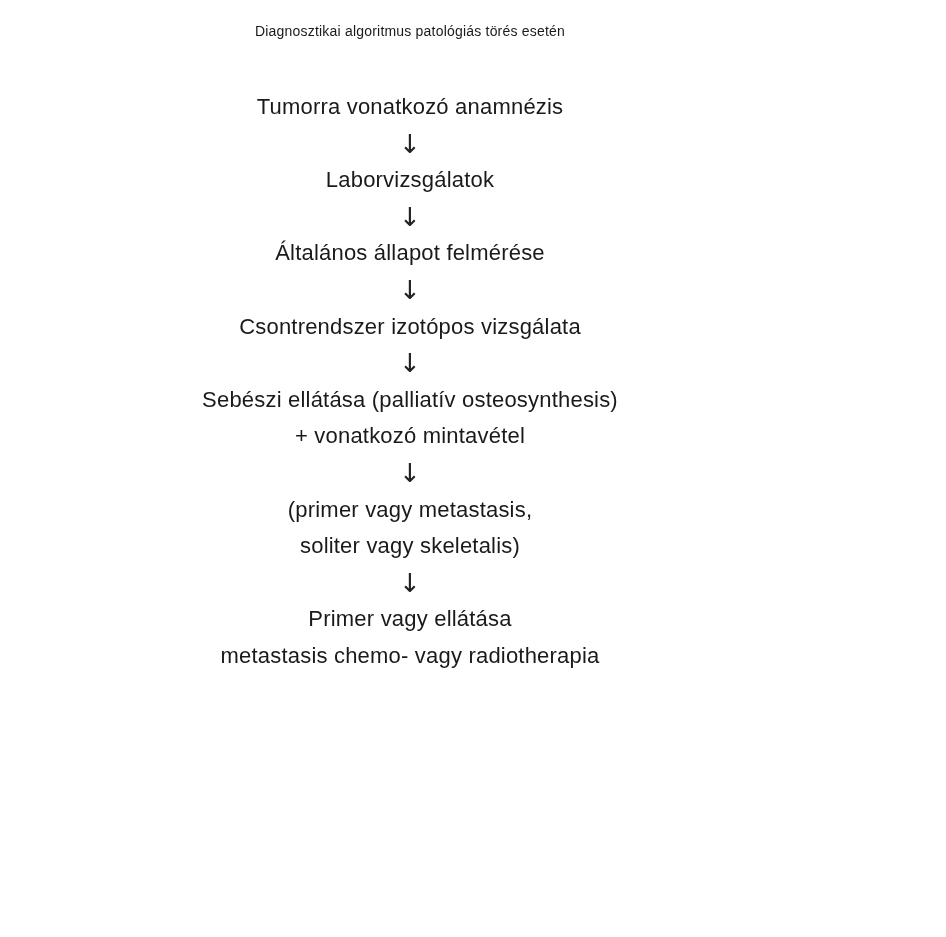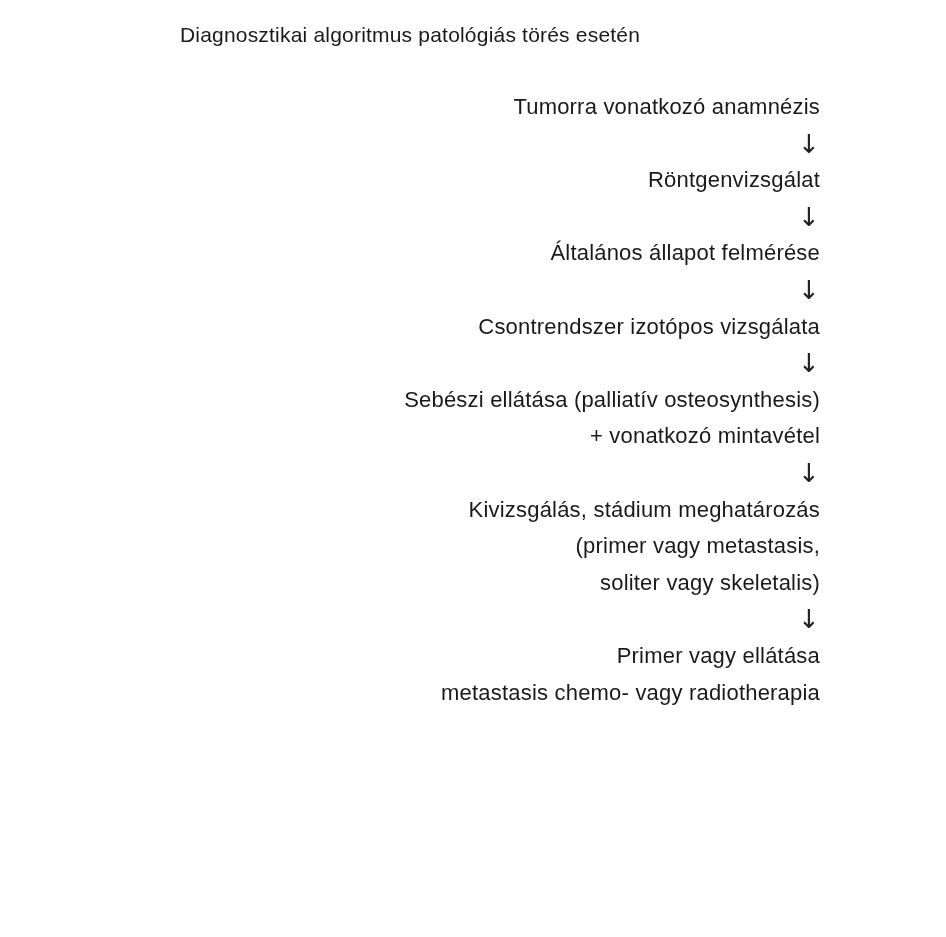--- a/index.html
+++ b/index.html
@@ -18,30 +18,30 @@
     position: absolute;
     inset: 0;
     background: #ffffff;
   }
   .title {
     position: absolute;
     top: 23px;
     left: 0;
     width: 820px;
     text-align: center;
-    font-size: 21px;
+    font-size: 14px;
     letter-spacing: 0.2px;
     white-space: nowrap;
   }
   .flow {
     position: absolute;
     top: 89px;
     left: 0;
     width: 820px;
-    text-align: right;
+    text-align: center;
     font-size: 22px;
     line-height: 36.6px;
     letter-spacing: 0.2px;
   }
   .flow-line {
     white-space: nowrap;
   }
   .arrow {
     font-size: 26px;
     line-height: 36.6px;
@@ -58,21 +58,21 @@
 
   <div class="flow">
 
     <div class="flow-step">
       <div class="flow-line">Tumorra vonatkozó anamnézis</div>
     </div>
 
     <div class="arrow">↓</div>
 
     <div class="flow-step">
-      <div class="flow-line">Röntgenvizsgálat</div>
+      <div class="flow-line">Laborvizsgálatok</div>
     </div>
 
     <div class="arrow">↓</div>
 
     <div class="flow-step">
       <div class="flow-line">Általános állapot felmérése</div>
     </div>
 
     <div class="arrow">↓</div>
 
@@ -83,21 +83,20 @@
     <div class="arrow">↓</div>
 
     <div class="flow-step">
       <div class="flow-line">Sebészi ellátása (palliatív osteosynthesis)</div>
       <div class="flow-line">+ vonatkozó mintavétel</div>
     </div>
 
     <div class="arrow">↓</div>
 
     <div class="flow-step">
-      <div class="flow-line">Kivizsgálás, stádium meghatározás</div>
       <div class="flow-line">(primer vagy metastasis,</div>
       <div class="flow-line">soliter vagy skeletalis)</div>
     </div>
 
     <div class="arrow">↓</div>
 
     <div class="flow-step">
       <div class="flow-line">Primer vagy ellátása</div>
       <div class="flow-line">metastasis chemo- vagy radiotherapia</div>
     </div>

